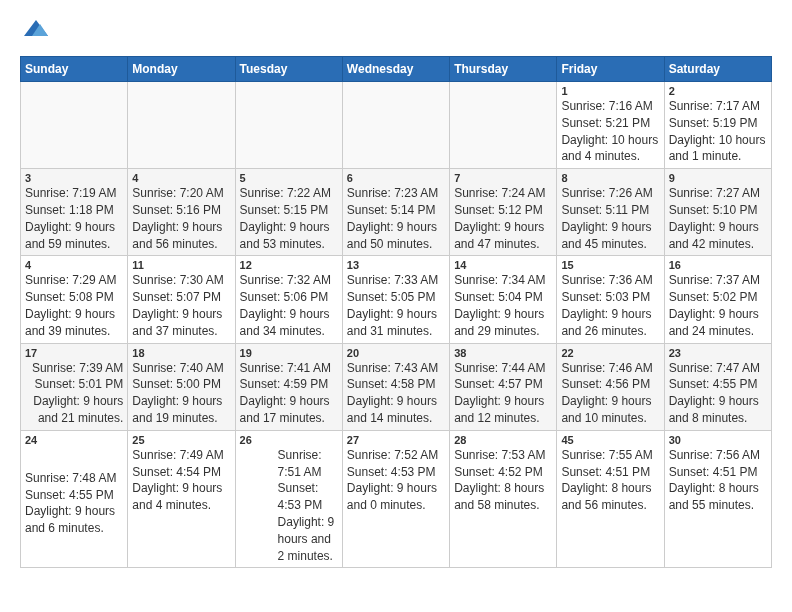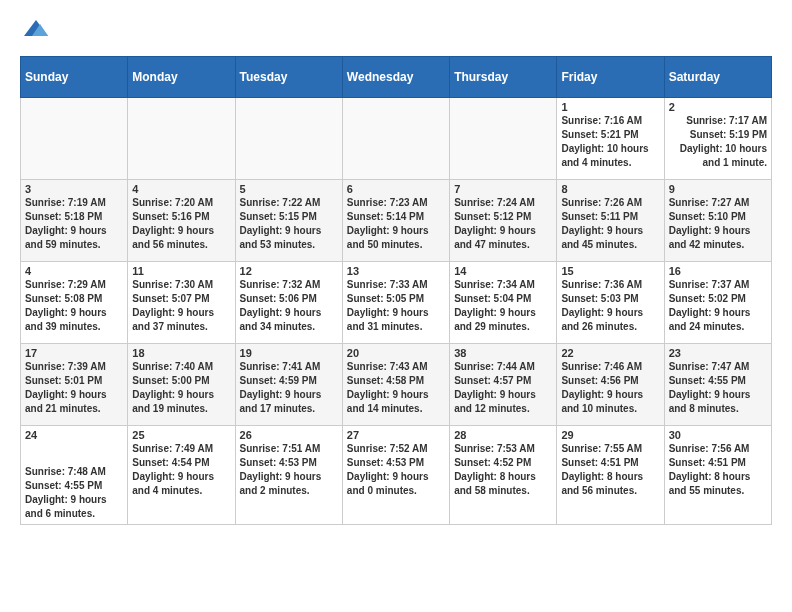--- a/index.html
+++ b/index.html
@@ -52,21 +52,21 @@
       color: #555;
     }
     .calendar {
       width: 100%;
       border-collapse: collapse;
     }
     .calendar th {
       background: #2a6db5;
       color: #fff;
       font-size: 12px;
-      padding: 13px 4px;
+      padding: 5px 4px;
       text-align: left;
       border: 1px solid #1e5a9a;
     }
     .calendar td {
       border: 1px solid #ccc;
       vertical-align: top;
       padding: 3px 4px;
       width: 107px;
       height: 82px;
       font-size: 9.5px;
@@ -76,23 +76,22 @@
     .calendar tr:nth-child(even) td {
       background: #f5f5f5;
     }
     .day-num {
       font-weight: bold;
       font-size: 11px;
       display: block;
       margin-bottom: 1px;
     }
     .day-info {
-      font-size: 10px;
+      font-size: 12px;
       line-height: 1.4;
-      font-weight: bold;
     }
     .empty-cell {
       background: #f9f9f9 !important;
     }
   </style>
 </head>
 <body>
 
 <div class="page">
   <div class="header">
@@ -132,30 +131,30 @@
           <td class="empty-cell"></td>
           <td class="empty-cell"></td>
           <td>
             <span class="day-num">1</span>
             <div class="day-info" style="white-space: pre-line;">Sunrise: 7:16 AM
 Sunset: 5:21 PM
 Daylight: 10 hours and 4 minutes.</div>
           </td>
           <td>
             <span class="day-num">2</span>
-            <div class="day-info" style="white-space: pre-line; text-align: right;">Sunrise: 7:17 AM
+            <div class="day-info" style="white-space: pre-line;">Sunrise: 7:17 AM
 Sunset: 5:19 PM
 Daylight: 10 hours and 1 minute.</div>
           </td>
         </tr>
         <tr>
           <td>
             <span class="day-num">3</span>
             <div class="day-info" style="white-space: pre-line;">Sunrise: 7:19 AM
-Sunset: 5:18 PM
+Sunset: 1:18 PM
 Daylight: 9 hours and 59 minutes.</div>
           </td>
           <td>
             <span class="day-num">4</span>
             <div class="day-info" style="white-space: pre-line;">Sunrise: 7:20 AM
 Sunset: 5:16 PM
 Daylight: 9 hours and 56 minutes.</div>
           </td>
           <td>
             <span class="day-num">5</span>
@@ -228,21 +227,21 @@
           <td>
             <span class="day-num">16</span>
             <div class="day-info" style="white-space: pre-line;">Sunrise: 7:37 AM
 Sunset: 5:02 PM
 Daylight: 9 hours and 24 minutes.</div>
           </td>
         </tr>
         <tr>
           <td>
             <span class="day-num">17</span>
-            <div class="day-info" style="white-space: pre-line;">Sunrise: 7:39 AM
+            <div class="day-info" style="white-space: pre-line; text-align: right;">Sunrise: 7:39 AM
 Sunset: 5:01 PM
 Daylight: 9 hours and 21 minutes.</div>
           </td>
           <td>
             <span class="day-num">18</span>
             <div class="day-info" style="white-space: pre-line;">Sunrise: 7:40 AM
 Sunset: 5:00 PM
 Daylight: 9 hours and 19 minutes.</div>
           </td>
           <td>
@@ -284,38 +283,38 @@
 Daylight: 9 hours and 6 minutes.</div>
           </td>
           <td>
             <span class="day-num">25</span>
             <div class="day-info" style="white-space: pre-line;">Sunrise: 7:49 AM
 Sunset: 4:54 PM
 Daylight: 9 hours and 4 minutes.</div>
           </td>
           <td>
             <span class="day-num">26</span>
-            <div class="day-info" style="white-space: pre-line;">Sunrise: 7:51 AM
+            <div class="day-info" style="white-space: pre-line; margin-left: 38px;">Sunrise: 7:51 AM
 Sunset: 4:53 PM
 Daylight: 9 hours and 2 minutes.</div>
           </td>
           <td>
             <span class="day-num">27</span>
             <div class="day-info" style="white-space: pre-line;">Sunrise: 7:52 AM
 Sunset: 4:53 PM
 Daylight: 9 hours and 0 minutes.</div>
           </td>
           <td>
             <span class="day-num">28</span>
             <div class="day-info" style="white-space: pre-line;">Sunrise: 7:53 AM
 Sunset: 4:52 PM
 Daylight: 8 hours and 58 minutes.</div>
           </td>
           <td>
-            <span class="day-num">29</span>
+            <span class="day-num">45</span>
             <div class="day-info" style="white-space: pre-line;">Sunrise: 7:55 AM
 Sunset: 4:51 PM
 Daylight: 8 hours and 56 minutes.</div>
           </td>
           <td>
             <span class="day-num">30</span>
             <div class="day-info" style="white-space: pre-line;">Sunrise: 7:56 AM
 Sunset: 4:51 PM
 Daylight: 8 hours and 55 minutes.</div>
           </td>

